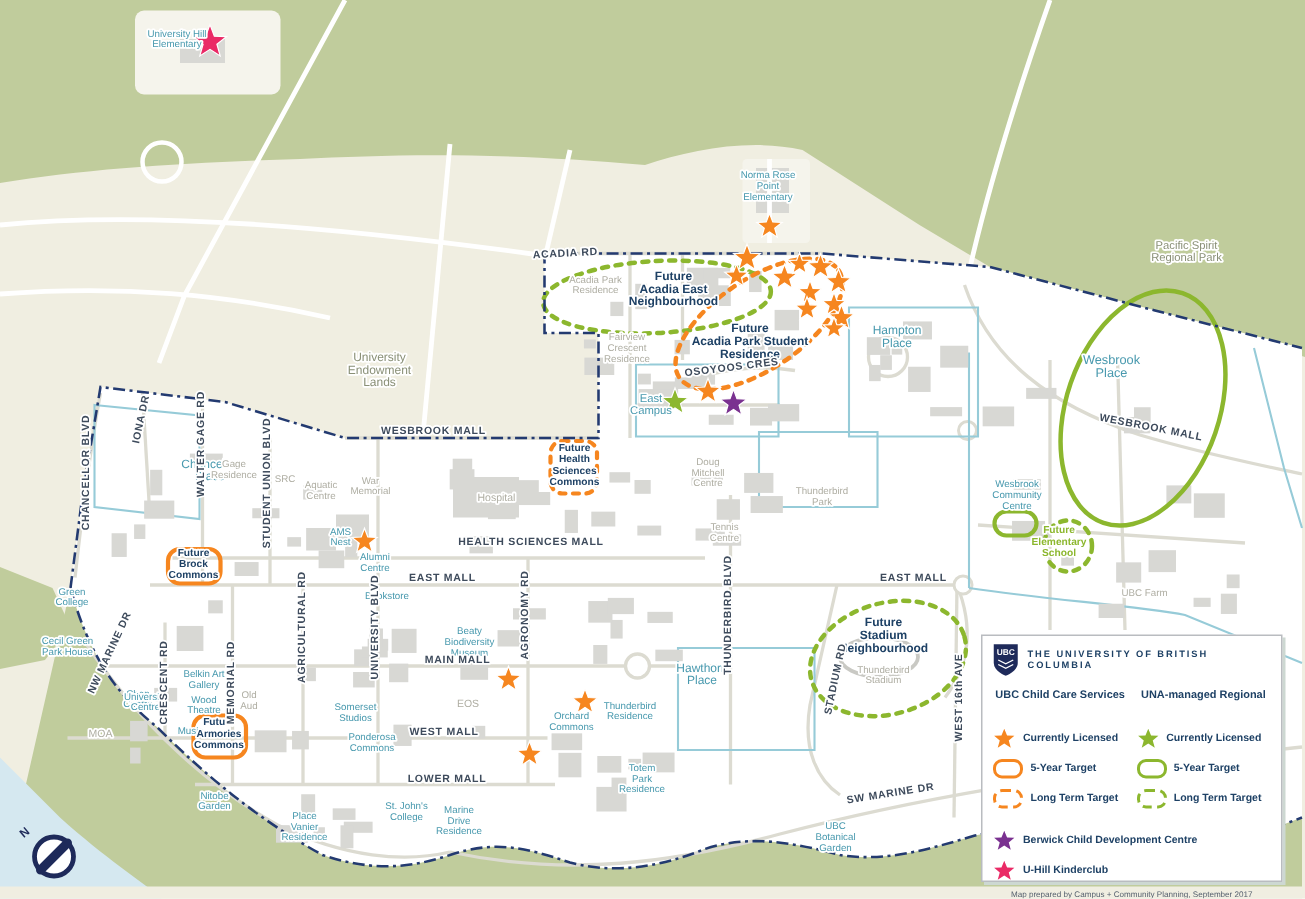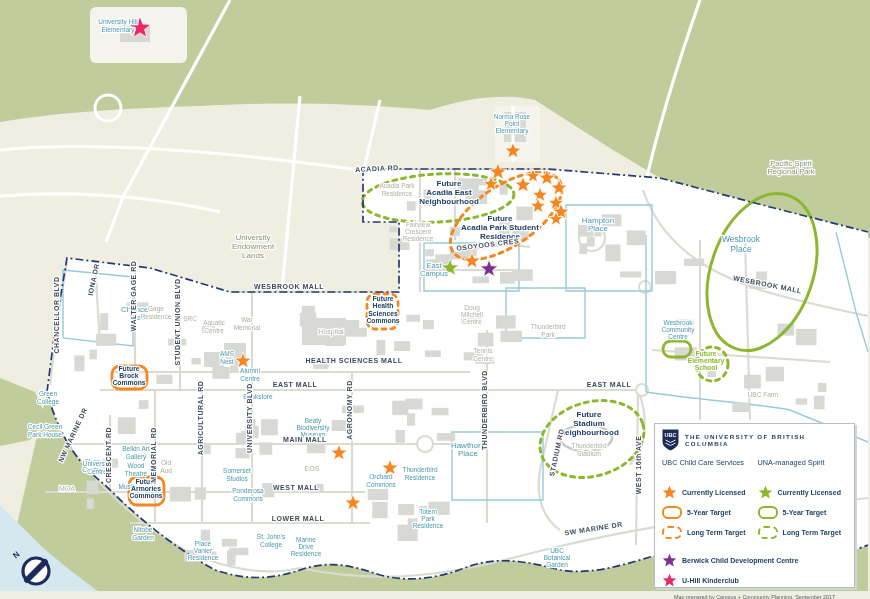--- a/index.html
+++ b/index.html
@@ -8,21 +8,21 @@
   #map{position:absolute;left:0;top:0;}
   text{font-family:"Liberation Sans",sans-serif;}
   .halo{paint-order:stroke;stroke:#ffffff;stroke-width:2.4px;stroke-linejoin:round;}
   
   .legend{position:absolute;left:654px;top:423px;width:201px;height:165px;background:#fff;
     border:1px solid #b9bcc0;box-shadow:2px 2px 0 #cdd8d2;box-sizing:border-box;padding:5px 7px 3px 7px;}
   .lg-head{display:flex;align-items:center;gap:6px;margin-bottom:7px;}
   .lg-univ{font-size:6.2px;font-weight:bold;letter-spacing:1.3px;color:var(--navy);}
   .lg-cols{display:flex;gap:6px;}
   .lg-col{width:50%;}
-  .lg-coltitle{font-size:7.3px;font-weight:normal;color:var(--navy);margin-bottom:18px;white-space:nowrap;}
+  .lg-coltitle{font-size:7.3px;font-weight:bold;color:var(--navy);margin-bottom:18px;white-space:nowrap;text-align:center;}
   .lg-row{display:flex;align-items:center;gap:5px;margin-bottom:5px;height:15px;}
   .lg-label{font-size:7px;font-weight:bold;color:var(--navy);white-space:nowrap;}
   .lg-star{width:15px;height:15px;flex:0 0 15px;}
   .lg-oval{width:16px;height:9px;border-radius:6px;flex:0 0 16px;}
   .lg-extra{margin-top:8px;}
   .lg-note{font-size:5.4px;color:#55606e;text-align:center;margin-top:6px;}
   .shield{width:17px;height:22px;flex:0 0 17px;}
 </style>
 </head>
 <body>
@@ -360,21 +360,21 @@
         <div class="lg-row">
           <span class="lg-oval" style="border:2.6px solid #F6861F;"></span>
           <span class="lg-label">5-Year Target</span>
         </div>
         <div class="lg-row">
           <span class="lg-oval" style="border:2.6px dashed #F6861F;"></span>
           <span class="lg-label">Long Term Target</span>
         </div>
       </div>
       <div class="lg-col">
-        <div class="lg-coltitle">UNA-managed Spirit</div>
+        <div class="lg-coltitle">UNA-managed Regional</div>
         <div class="lg-row">
           <svg class="lg-star" viewBox="0 0 20 20">
               <path fill="#8CB72E" d="M10,1 12.5,7 19,7.4 14,11.6 15.8,18 10,14.3 4.2,18 6,11.6 1,7.4 7.5,7Z"></path>
             </svg>
           <span class="lg-label">Currently Licensed</span>
         </div>
         <div class="lg-row">
           <span class="lg-oval" style="border:2.6px solid #8CB72E;"></span>
           <span class="lg-label">5-Year Target</span>
         </div>

